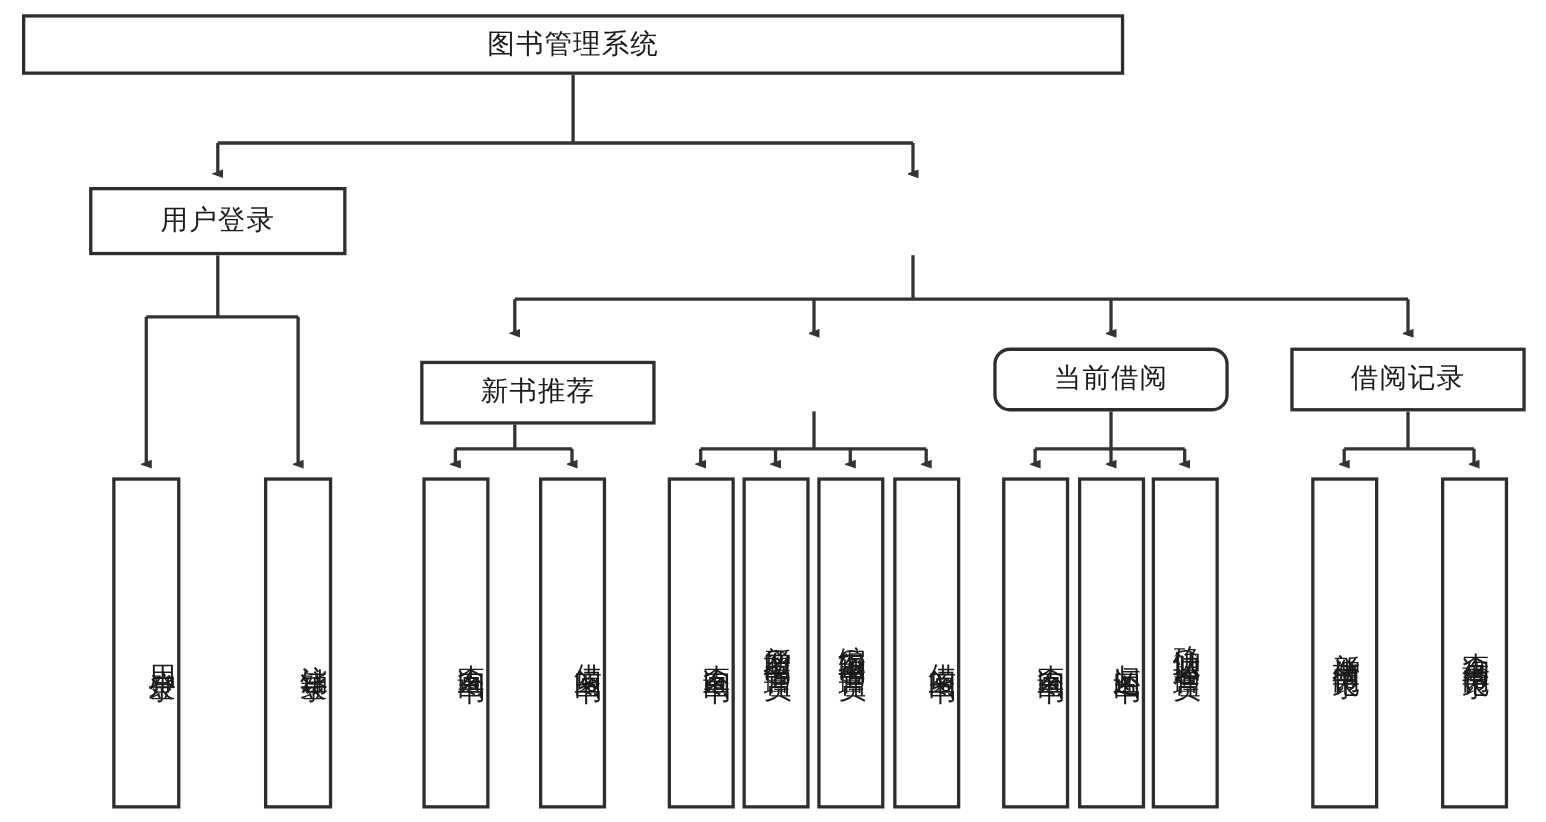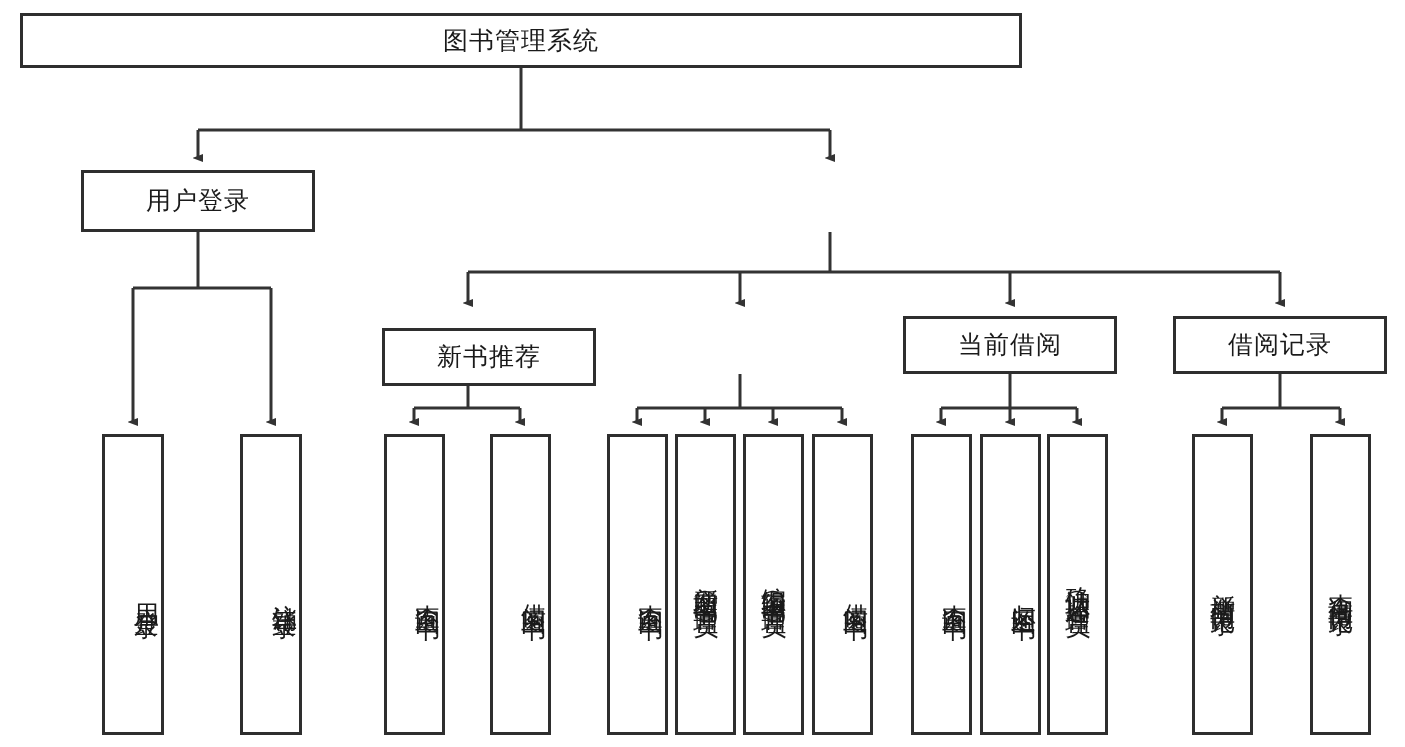--- a/index.html
+++ b/index.html
@@ -134,21 +134,21 @@
   <div class="node horiz" style="left:81px; top:170px; width:234px; height:62px;">
     <span class="htext">用户登录</span>
   </div>
 
 
   <div class="node horiz" style="left:362px; top:328px; width:214px; height:58px;margin-left:20px;">
     <span class="htext">新书推荐</span>
   </div>
 
 
-  <div class="node horiz" style="left:903px; top:316px; width:214px; height:58px;">
+  <div class="node horiz" style="left:903px; top:316px; width:214px; height:58px;border-radius:15px;">
     <span class="htext">当前借阅</span>
   </div>
 
   <div class="node horiz" style="left:1173px; top:316px; width:214px; height:58px;">
     <span class="htext">借阅记录</span>
   </div>
 
   <div class="node vert" style="left:102px; top:434px; width:62px; height:301px;">
     <span class="vtext">用户登录</span>
   </div>

